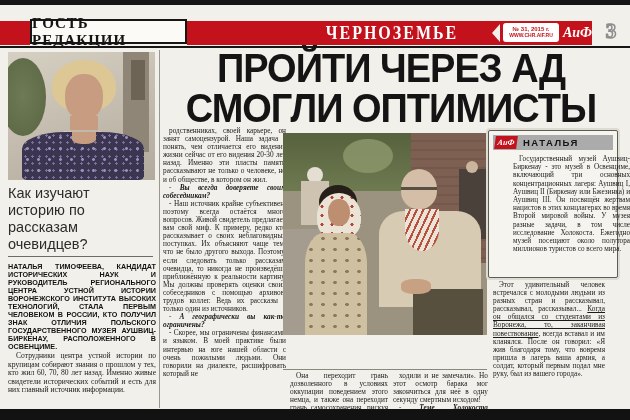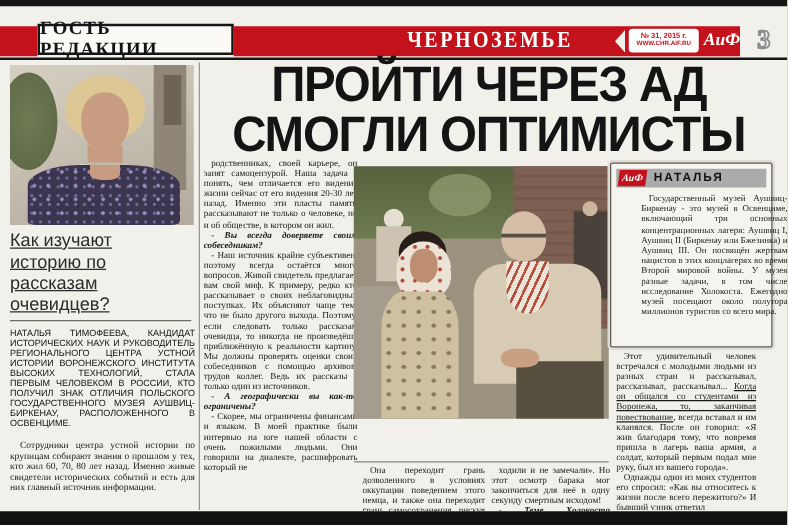--- a/index.html
+++ b/index.html
@@ -26,23 +26,23 @@
             font-size:14px;line-height:24px;text-align:center;font-family:"Liberation Serif",serif;}
   .pagenum{left:598px;top:18px;width:26px;height:26px;text-align:center;font-size:21px;line-height:26px;
            font-weight:bold;color:#f2f0ea;-webkit-text-stroke:1.5px #8d8d8d;}
   .header-rule{left:0;top:46px;width:630px;height:2px;background:#161616;}
 
   
   .v-rule{left:159px;top:50px;width:1px;height:358px;background:#9a968e;}
   .photo1{left:8px;top:52px;width:147px;height:128px;overflow:hidden;
           background:linear-gradient(160deg,#d6d0c3,#b2aa9c);}
   .sb-question{left:8px;top:185px;width:122px;font-family:"Liberation Sans",sans-serif;
-               font-size:14.5px;line-height:17px;color:#2c2c2c;text-decoration:underline;}
+               font-size:14.5px;line-height:17px;color:#2c2c2c;}
   .sb-rule{left:8px;top:256px;width:145px;height:1px;background:#6f6b64;}
-  .sb-lead{left:8px;top:263px;width:148px;font-family:"Liberation Sans",sans-serif;font-weight:normal;
+  .sb-lead{left:8px;top:263px;width:148px;font-family:"Liberation Sans",sans-serif;font-weight:bold;
            font-size:7.2px;line-height:8px;text-align:justify;color:#121212;}
   .sb-body{left:8px;top:352px;width:148px;height:56px;overflow:hidden;font-size:7.6px;line-height:8.6px;
            text-align:justify;text-indent:8px;}
 
   
   .headline{left:156px;top:48px;width:470px;height:80px;text-align:center;
             font-family:"Liberation Sans",sans-serif;font-weight:bold;font-size:38px;line-height:38px;
             letter-spacing:-1px;color:#141414;transform:scaleY(1.05);transform-origin:top;}
 
   
@@ -166,18 +166,17 @@
       <div class="sp-logo">АиФ</div>
       <div class="sp-title">НАТАЛЬЯ</div>
     </div>
     <div class="sp-body">
       <p>Государственный музей Аушвиц-Биркенау - это музей в Освенциме, включающий три основных концентрационных лагеря: Аушвиц I, Аушвиц II (Биркенау или Бжезинка) и Аушвиц III. Он посвящён жертвам нацистов в этих концлагерях во время Второй мировой войны. У музея разные задачи, в том числе исследование Холокоста. Ежегодно музей посещают около полутора миллионов туристов со всего мира.</p>
     </div>
   </div>
 
   <div class="abs col col-d">
     <p><span>Этот удивительный человек встречался с молодыми людьми из разных стран и рассказывал, рассказывал, рассказывал... </span><span class="ul">Когда он общался со студентами из Воронежа, то, заканчивая повествование</span><span>, всегда вставал и им кланялся. После он говорил: «Я жив благодаря тому, что вовремя пришла в лагерь ваша армия, а солдат, который первым подал мне руку, был из вашего города».</span></p>
-    <p>Однажды один из моих студентов его спросил: «Как вы относитесь к жизни после всего пережитого?» И бывший узник ответил</p>
   </div>
 
   <div class="abs bottombar"></div>
 
 </div>
 
 </body></html>

